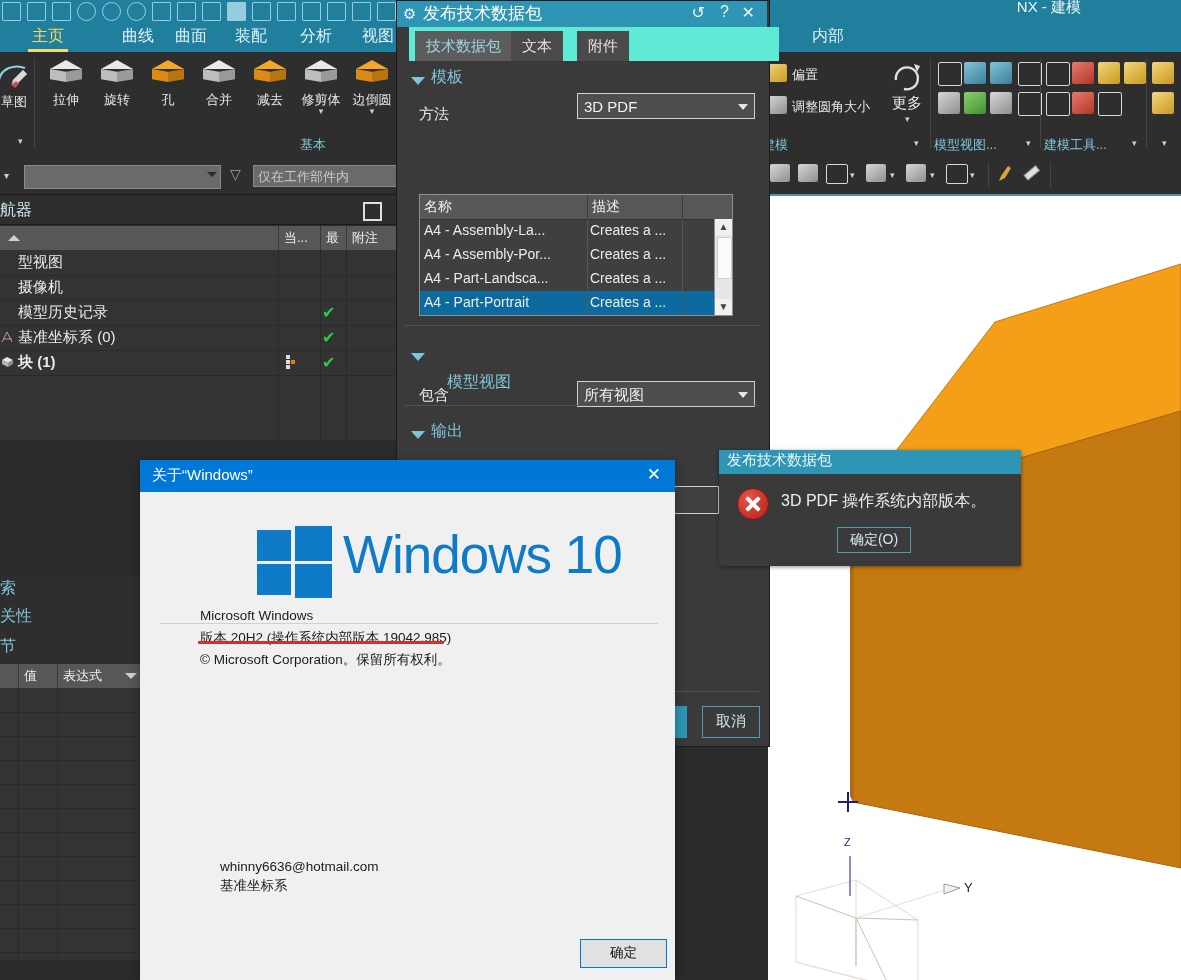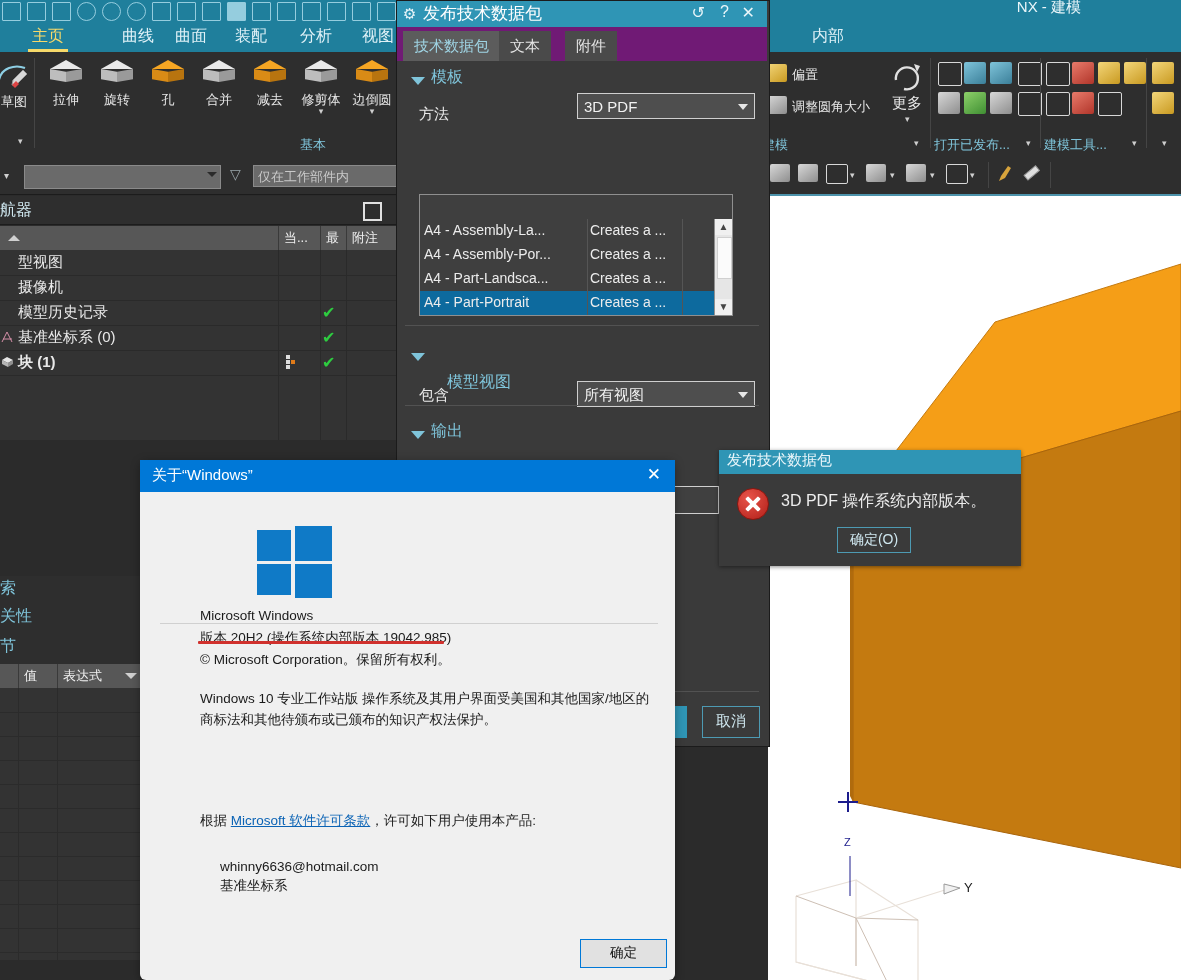--- a/index.html
+++ b/index.html
@@ -95,21 +95,21 @@
 
   
   .viewport{position:absolute;left:768px;top:194px;width:413px;height:786px;background:#ffffff;border-top:2px solid #4d93ab;overflow:hidden;}
 
   
   #tdp{position:absolute;left:396px;top:0;width:372px;height:745px;background:#3a3a3a;border:1px solid #1b1b1b;}
   .tdp-title{position:absolute;left:0;top:0;width:370px;height:26px;background:#2f95b5;}
   .tdp-title .gear{position:absolute;left:6px;top:4px;color:#e9f6fa;font-size:15px;}
   .tdp-title .tx{position:absolute;left:26px;top:1px;color:#ffffff;font-size:17px;white-space:nowrap;}
   .tdp-title .btn{position:absolute;top:2px;color:#eaf6fa;font-size:16px;cursor:default;}
-  .tdp-tabs{position:absolute;left:0;top:26px;width:370px;height:34px;background:#701a75;}
+  .tdp-tabs{position:absolute;left:12px;top:26px;width:370px;height:34px;background:#5eead4;}
   .tdp-tab{position:absolute;top:4px;height:30px;line-height:30px;padding:0 11px;font-size:15px;background:#4a4a4a;color:#e4e4e4;white-space:nowrap;}
   .tdp-tab.sel{background:#5c5c5c;color:#9fd4e4;}
   .tdp-body{position:absolute;left:8px;top:60px;width:354px;height:670px;background:#3a3a3a;}
   .sec-head{position:absolute;color:#7fc4da;font-size:16px;white-space:nowrap;}
   .sec-tri{position:absolute;border-left:7px solid transparent;border-right:7px solid transparent;border-top:8px solid #7fc4da;}
   .f-label{position:absolute;color:#e9e9e9;font-size:15px;white-space:nowrap;}
   .f-combo{position:absolute;height:26px;background:#4e4e4e;border:1px solid #cfcfcf;color:#f2f2f2;font-size:15px;line-height:25px;padding-left:6px;box-sizing:border-box;}
   .f-combo .cv{position:absolute;right:6px;top:10px;border-left:5px solid transparent;border-right:5px solid transparent;border-top:6px solid #e6e6e6;}
   .f-input{position:absolute;height:28px;background:#404040;border:1px solid #cfcfcf;color:#f2f2f2;font-size:15px;line-height:27px;padding-left:5px;box-sizing:border-box;}
   .f-brbtn{position:absolute;width:24px;height:28px;border:1px solid #cfcfcf;background:#3d3d3d;}
@@ -140,21 +140,21 @@
   #errbox{position:absolute;left:719px;top:450px;width:302px;height:116px;background:#3a3a3a;box-shadow:0 1px 4px rgba(0,0,0,.45);}
   #errbox .bar{position:absolute;left:0;top:0;width:302px;height:24px;background:#2f95b5;}
   #errbox .bar .t{position:absolute;left:8px;top:1px;color:#eaf6fa;font-size:15px;}
   .err-ico{position:absolute;left:18px;top:38px;width:30px;height:30px;border-radius:50%;background:radial-gradient(circle at 35% 30%,#e8544a,#b11f18);border:1px solid #8b1610;}
   .err-ico::before,.err-ico::after{content:"";position:absolute;left:6px;top:13px;width:18px;height:4px;background:#fff;border-radius:1px;}
   .err-ico::before{transform:rotate(45deg);} .err-ico::after{transform:rotate(-45deg);}
   .err-msg{position:absolute;left:62px;top:41px;color:#ededed;font-size:16px;white-space:nowrap;}
   .err-ok{position:absolute;left:118px;top:77px;width:72px;height:24px;background:#3a3a3a;border:1px solid #4d9ab3;color:#cfe7ef;font-size:14px;text-align:center;line-height:22px;}
 
   
-  #winver{position:absolute;left:140px;top:460px;width:535px;height:520px;background:#f0f0f0;box-shadow:0 2px 10px rgba(0,0,0,.35);border-radius:6px;}
+  #winver{position:absolute;left:140px;top:460px;width:535px;height:520px;background:#f0f0f0;box-shadow:0 2px 10px rgba(0,0,0,.35);}
   #winver .bar{position:absolute;left:0;top:0;width:535px;height:32px;background:#0078d7;}
   #winver .bar .t{position:absolute;left:12px;top:6px;color:#fff;font-size:15px;}
   #winver .bar .x{position:absolute;right:14px;top:5px;color:#fff;font-size:17px;line-height:20px;}
   .wlogo{position:absolute;left:117px;top:66px;width:75px;height:72px;}
   .wlogo i{position:absolute;background:#0f7ac7;display:block;}
   .wlogo .a{left:0;top:4px;width:34px;height:31px;}
   .wlogo .b{left:38px;top:0;width:37px;height:35px;}
   .wlogo .c{left:0;top:38px;width:34px;height:31px;}
   .wlogo .d{left:38px;top:38px;width:37px;height:34px;}
   .wtext{position:absolute;left:203px;top:60px;color:#0f7ac7;font-size:53px;font-weight:300;letter-spacing:-1px;line-height:70px;white-space:nowrap;font-family:"Liberation Sans","DejaVu Sans",sans-serif;}
@@ -330,21 +330,21 @@
 
     <div class="rb-group" style="left:934px;width:104px;">
       <div class="mini blue out" style="left:4px;top:10px;"></div>
       <div class="mini blue" style="left:30px;top:10px;"></div>
       <div class="mini blue" style="left:56px;top:10px;"></div>
       <div class="mini out" style="left:84px;top:10px;"></div>
       <div class="mini gray" style="left:4px;top:40px;"></div>
       <div class="mini green" style="left:30px;top:40px;"></div>
       <div class="mini gray" style="left:56px;top:40px;"></div>
       <div class="mini out" style="left:84px;top:40px;"></div>
-      <div class="rb-grouptitle" style="left:0px;">打开已发布...</div>
+      <div class="rb-grouptitle" style="left:0px;">模型视图...</div>
       <div class="grp-caret" style="left:92px;bottom:8px;color:#cfcfcf;">▾</div>
     </div>
 
     <div class="rb-sep" style="left:1040px;"></div>
 
     <div class="rb-group" style="left:1044px;width:100px;">
       <div class="mini out" style="left:2px;top:10px;"></div>
       <div class="mini red" style="left:28px;top:10px;"></div>
       <div class="mini gold" style="left:54px;top:10px;"></div>
       <div class="mini gold" style="left:80px;top:10px;"></div>
@@ -543,20 +543,26 @@
 
     <div class="sec-tri" style="left:6px;top:16px;"></div>
     <div class="sec-head" style="left:26px;top:6px;">模板</div>
     <div class="f-label" style="left:14px;top:44px;">方法</div>
     <div class="f-combo" style="left:172px;top:32px;width:178px;">
       <span>3D PDF</span>
       <span class="cv"></span>
     </div>
 
     <div class="tbl">
+      <div class="tbl-head">
+        <div class="c" style="left:4px;">名称</div>
+        <div class="div" style="left:167px;"></div>
+        <div class="c" style="left:172px;">描述</div>
+        <div class="div" style="left:262px;"></div>
+      </div>
       <div id="tdprows">
           <div class="tbl-row" style="top: 24px;">
             <span class="n">A4 - Assembly-La...</span>
             <span class="d">Creates a ...</span>
           </div>
           <div class="tbl-row" style="top: 48px;">
             <span class="n">A4 - Assembly-Por...</span>
             <span class="d">Creates a ...</span>
           </div>
           <div class="tbl-row" style="top: 72px;">
@@ -624,29 +630,26 @@
     <span class="t">关于“Windows”</span>
     <span class="x">✕</span>
   </div>
 
   <div class="wlogo">
     <i class="a"></i>
       <i class="b"></i>
       <i class="c"></i>
       <i class="d"></i>
   </div>
+  <div class="wtext">Windows 10</div>
   <div class="wsep"></div>
 
   <div class="wline" style="left:60px;top:148px;">Microsoft Windows</div>
   <div class="wline" style="left:60px;top:169px;">版本 20H2 (操作系统内部版本 19042.985)</div>
   <div class="wline" style="left:60px;top:191px;">© Microsoft Corporation。保留所有权利。</div>
 
-  <div style="position:absolute;left:60px;top:228px;width:450px;color:#1a1a1a;font-size:13.5px;line-height:21px;">Windows 10 专业工作站版 操作系统及其用户界面受美国和其他国家/地区的商标法和其他待颁布或已颁布的知识产权法保护。</div>
-
-  <div style="position:absolute;left:60px;top:352px;font-size:13.5px;color:#1a1a1a;white-space:nowrap;">
-    <span>根据 </span><a href="#" class="wlink">Microsoft 软件许可条款</a><span>，许可如下用户使用本产品:</span>
-  </div>
+
 
   <div style="position:absolute;left:80px;top:399px;font-size:13.5px;color:#1a1a1a;">whinny6636@hotmail.com</div>
   <div style="position:absolute;left:80px;top:417px;font-size:13.5px;color:#1a1a1a;">基准坐标系</div>
 </div>
 <div class="redline"></div>
 <div class="wokbtn">确定</div>
 
 </body></html>

